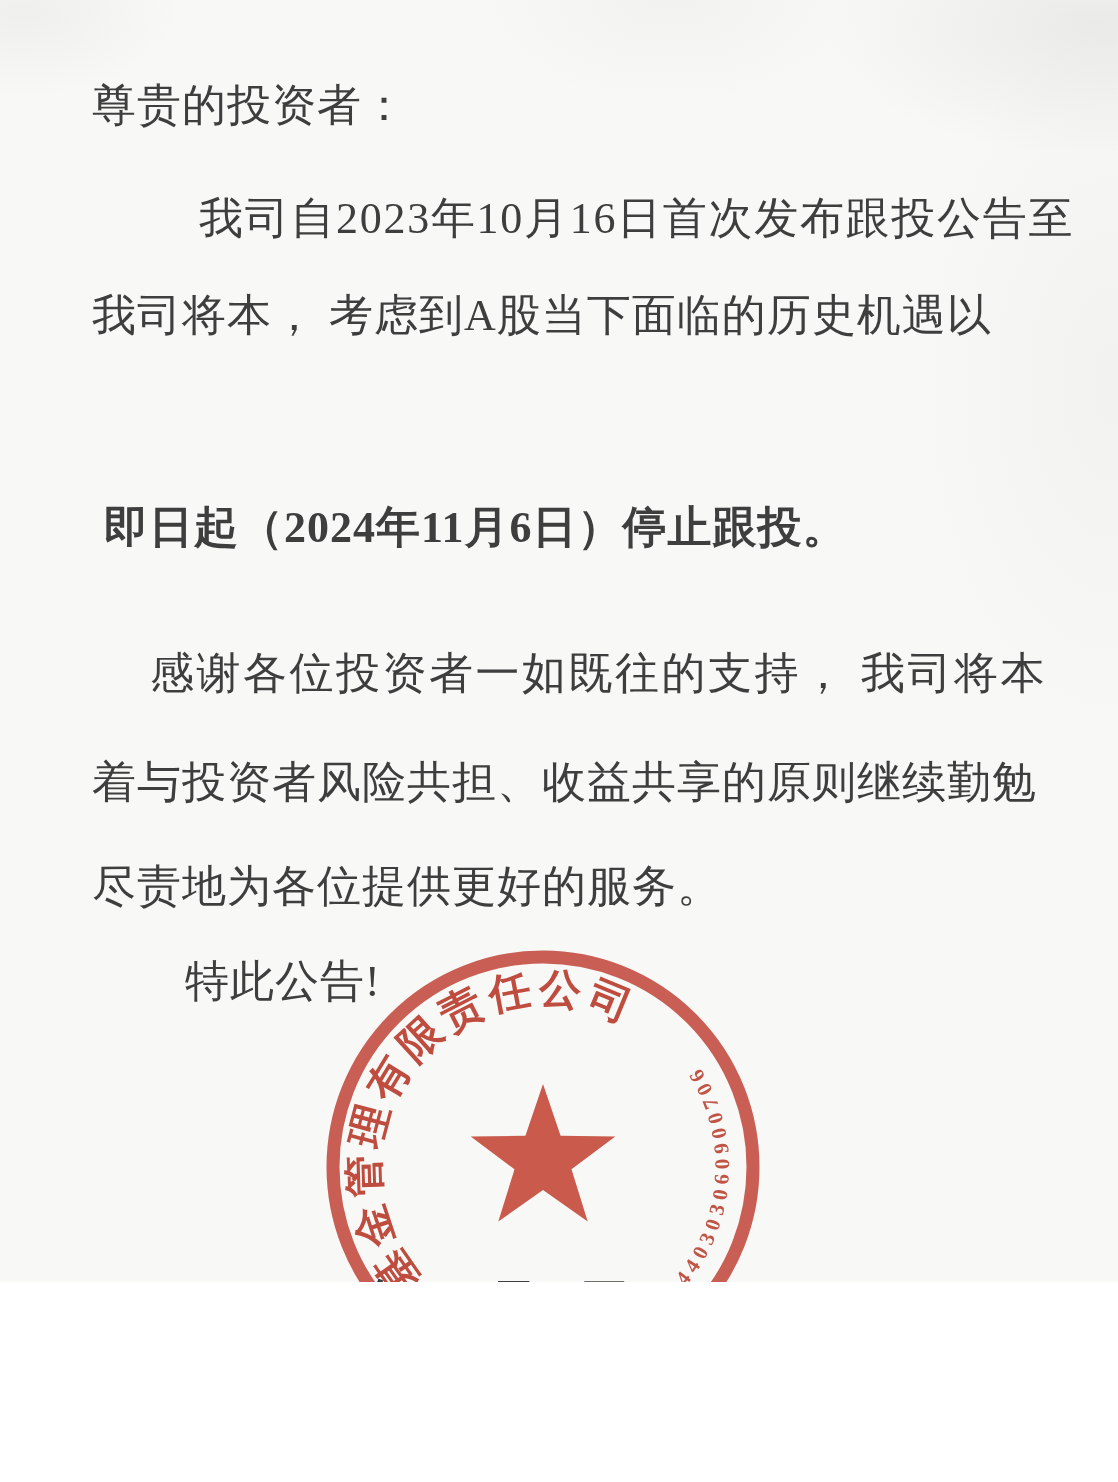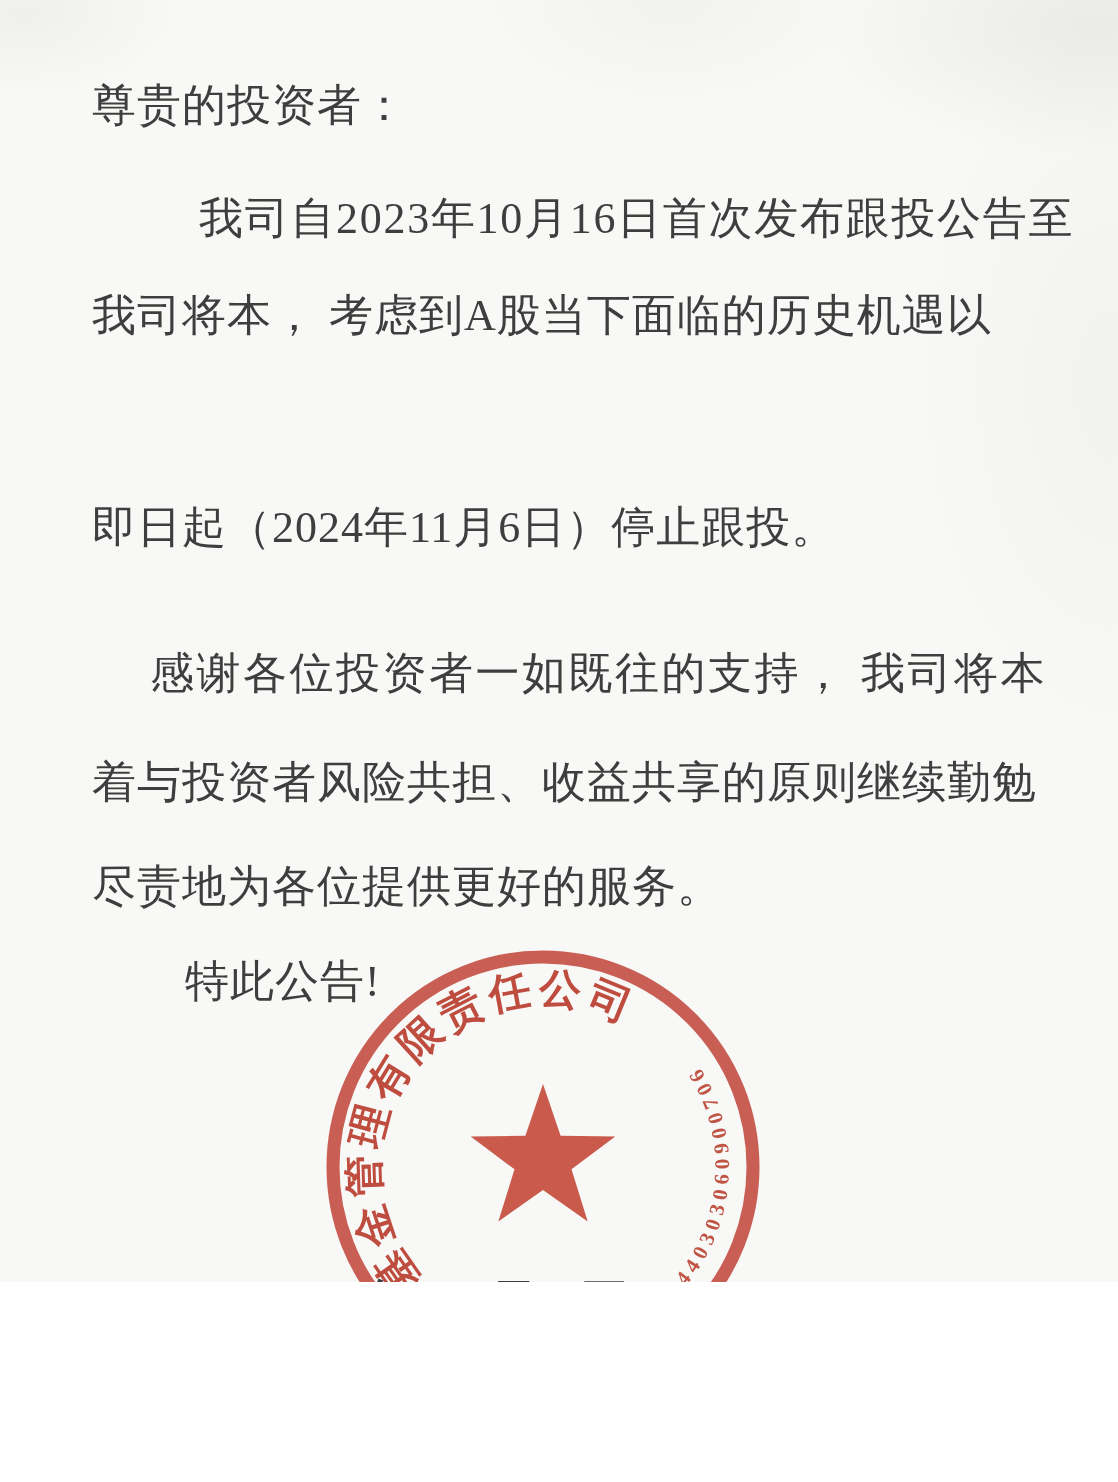--- a/index.html
+++ b/index.html
@@ -20,21 +20,21 @@
     font-size:44px;
     color:#3e3e3e;
     letter-spacing:1px;
     white-space:nowrap;
     filter:blur(.35px);
   }
   .l1{top:76px;left:92px;}
   .l2{top:189px;left:155px;letter-spacing:1.7px;margin-left:44px;}
   .l3{top:286px;left:92px;}
   .l4{top:391px;left:92px;}
-  .l5{top:498px;left:92px;}
+  .l5{top:498px;left:104px;font-weight:bold;}
   .l6{top:644px;left:150px;letter-spacing:2.5px;}
   .l7{top:753px;left:92px;}
   .l8{top:857px;left:92px;}
   .l9{top:952px;left:185px;}
   .l10{top:1267px;left:238px;font-size:60px;}
   .seal{
     position:absolute;
     left:322px;top:946px;
     width:442px;height:442px;
     mix-blend-mode:multiply;

